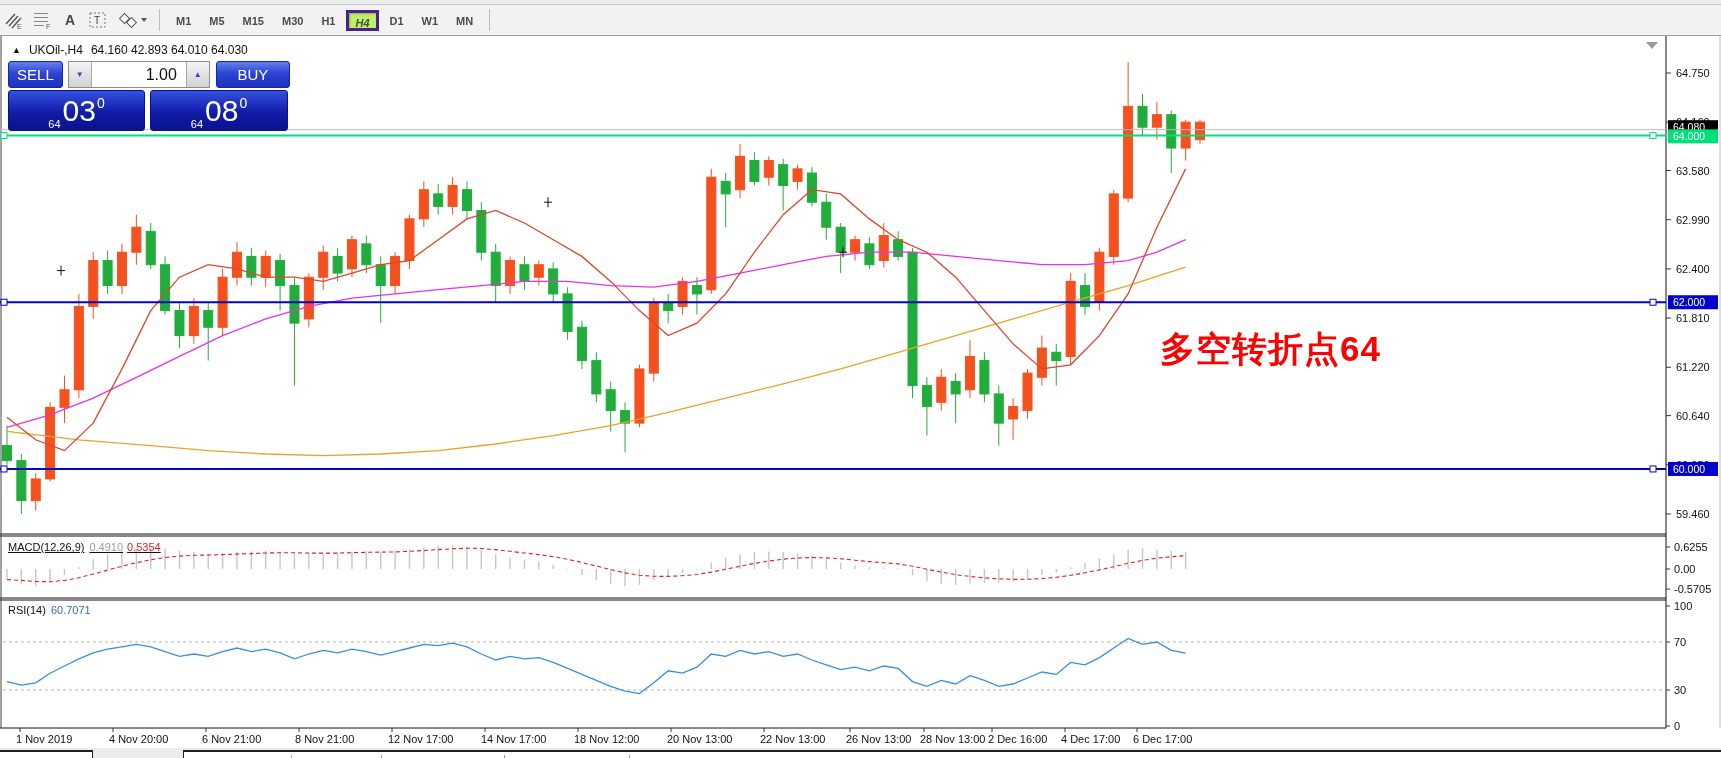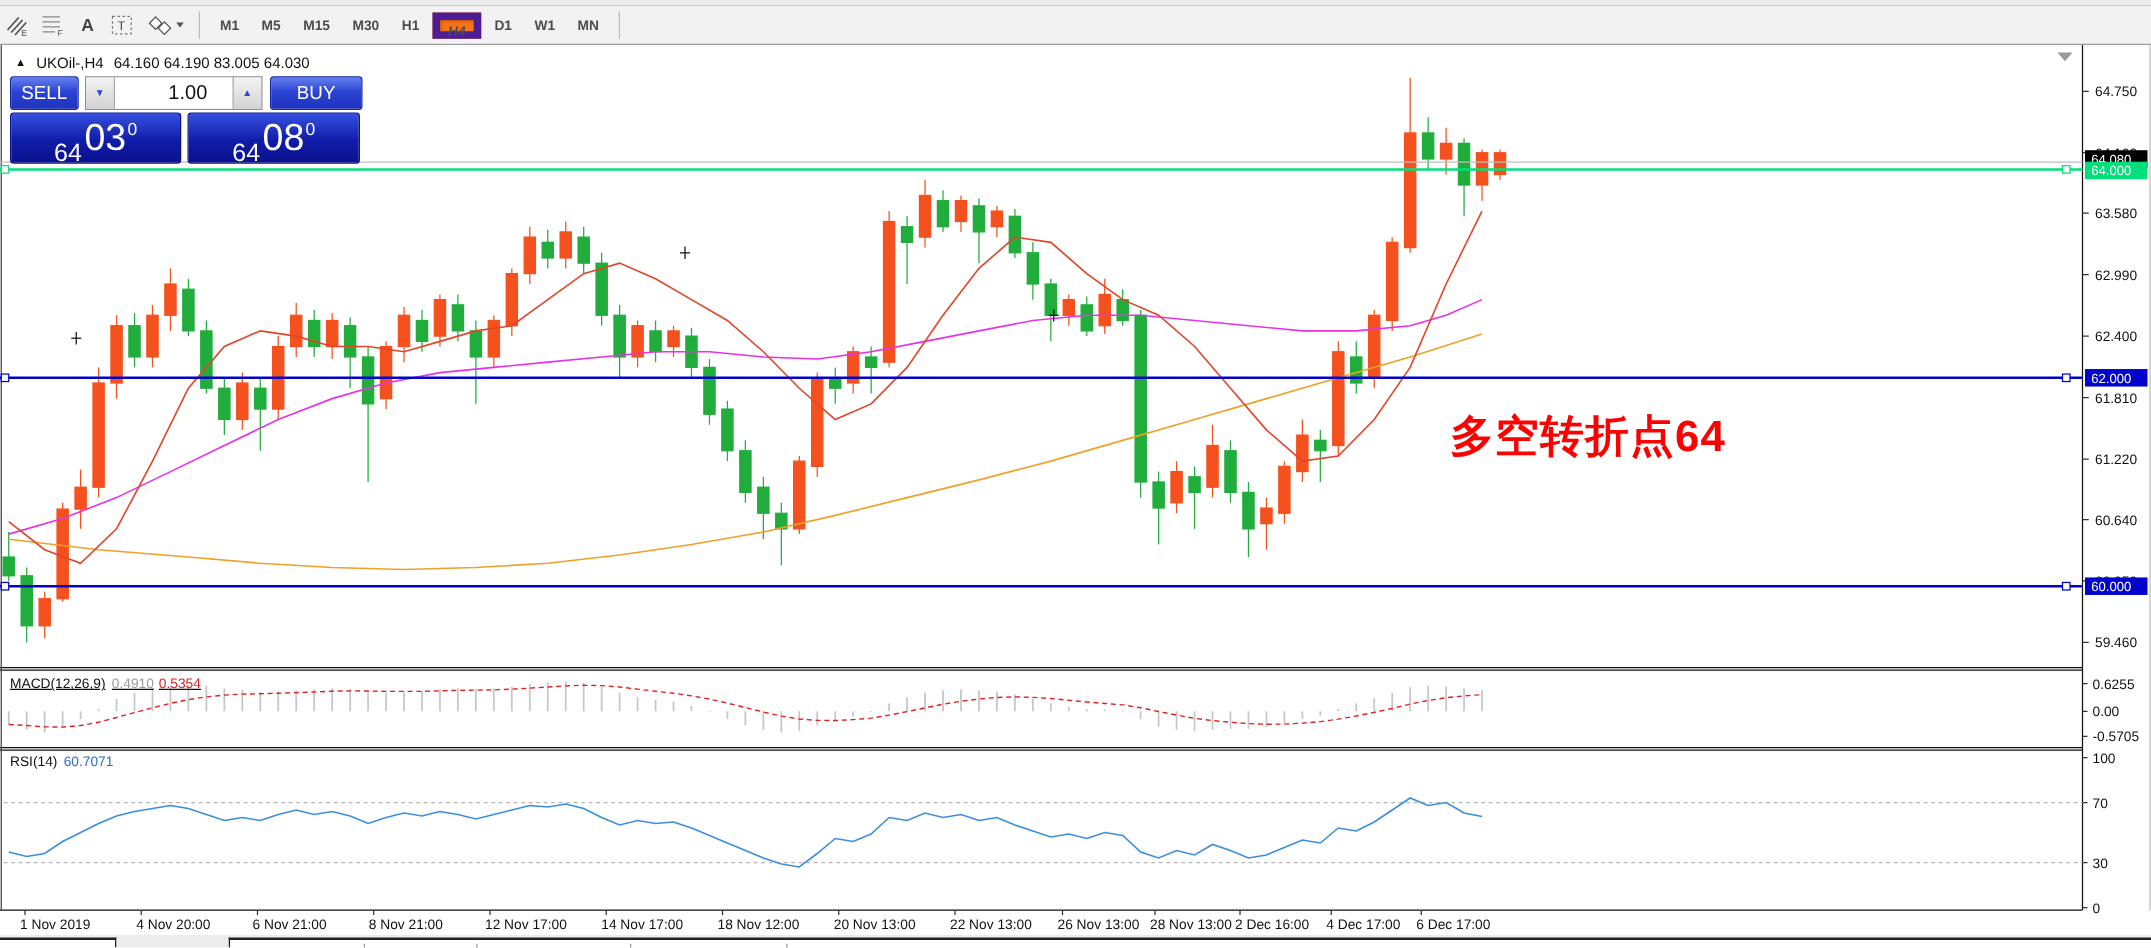--- a/index.html
+++ b/index.html
@@ -11,21 +11,21 @@
   #top-sliver { position:absolute; left:0; top:0; width:1721px; height:5px;
                 background:#ececec; border-bottom:1px solid #c8c8c8; }
   #toolbar { position:absolute; left:0; top:5px; width:1721px; height:31px;
              background:#f2f2f2; border-bottom:1px solid #9f9f9f;
              display:flex; align-items:center; }
   .tool-ic { width:26px; height:24px; margin:0 1px; display:flex; align-items:center;
              justify-content:center; color:#555; position:relative; }
   .tool-sep { width:1px; height:22px; background:#bdbdbd; margin:0 7px; }
   .tf-btn { min-width:26px; padding:0 6px; height:21px; line-height:21px; text-align:center;
             font-size:11px; font-weight:bold; color:#4c4c4c; margin:0 2px; border:1px solid transparent; }
-  .tf-btn.active { background:#f97316; border:6px solid #4c1d95;
+  .tf-btn.active { background:#bef264; border:3px solid #4c1d95;
                    box-shadow:inset 1px 1px 2px rgba(0,0,0,.25);font-style:italic; }
 
   
   #chart-area { position:absolute; left:0; top:36px; width:1721px; height:722px; background:#fff; }
   #chart-svg { position:absolute; left:0; top:0; }
 
   #chart-title { position:absolute; left:12px; top:7px; font-size:12px; color:#111;
                  display:flex; gap:8px; align-items:center; z-index:5; }
   #chart-title .tri { font-size:9px; }
 
@@ -35,28 +35,28 @@
   .trade-btn { color:#fff; font-size:15px; display:flex; align-items:center; justify-content:center;
                background:linear-gradient(#6480ee,#2c44d4 45%,#1e32bc); border:1px solid #1626a6;
                border-radius:3px; }
   #sell-btn { width:62px; }
   #buy-btn  { width:84px; margin-left:6px; }
   #vol-group { display:flex; margin-left:5px; border:1px solid #8d8d8d; background:#fff; }
   .spin-btn { width:23px; background:linear-gradient(#f4f4f4,#d2d2d2); color:#2c44d4;
               font-size:8px; display:flex; align-items:center; justify-content:center; }
   #vol-down { border-right:1px solid #a8a8a8; }
   #vol-up   { border-left:1px solid #a8a8a8; }
-  #vol-input { width:94px; border:0; outline:none; text-align:right; padding-right:20px;
+  #vol-input { width:94px; border:0; outline:none; text-align:right; padding-right:9px;
                font-size:16px; font-family:"Liberation Sans",sans-serif; color:#111; }
   #trade-row2 { display:flex; margin-top:2px; }
   .quote-box { height:41px; color:#fff; display:flex; align-items:center; justify-content:center;
                background:linear-gradient(#3550e0,#101ca8 55%,#0a128e); border:1px solid #0a128e;
                border-radius:3px; }
   #bid-box { width:137px; } #ask-box { width:138px; margin-left:5px; }
-  .q-int { font-size:20px; margin-top:26px; }
+  .q-int { font-size:11px; margin-top:26px; }
   .q-dec { font-size:30px; line-height:38px; margin-left:2px; }
   .q-sup { font-size:14px; margin-bottom:16px; margin-left:1px; }
 
   
   .ind-label { position:absolute; font-size:11px; color:#111; z-index:4; left:8px; }
   #macd-label { top:505px;text-decoration:underline; }
   #rsi-label  { top:568px; }
   .val-main { color:#9a9a9a; margin-left:5px; }
   .val-sig  { color:#d22; margin-left:4px; }
   .val-rsi  { color:#2a6fc0; margin-left:5px; }
@@ -484,21 +484,21 @@
         <text x="988" y="707" font-size="11" fill="#111" font-family="&quot;Liberation Sans&quot;,sans-serif">2 Dec 16:00</text>
         <line x1="1065" y1="692" x2="1065" y2="696" stroke="#333"></line>
         <text x="1061" y="707" font-size="11" fill="#111" font-family="&quot;Liberation Sans&quot;,sans-serif">4 Dec 17:00</text>
         <line x1="1137" y1="692" x2="1137" y2="696" stroke="#333"></line>
         <text x="1133" y="707" font-size="11" fill="#111" font-family="&quot;Liberation Sans&quot;,sans-serif">6 Dec 17:00</text>
       </svg>
 
     <div id="chart-title">
       <span class="tri">▲</span>
       <span>UKOil-,H4</span>
-      <span>64.160 64.190 83.005 64.030</span>
+      <span>64.160 42.893 64.010 64.030</span>
     </div>
 
     <div id="trade-panel">
       <div id="trade-row1">
         <div id="sell-btn" class="trade-btn">SELL</div>
         <div id="vol-group">
           <div id="vol-down" class="spin-btn">▼</div>
           <input id="vol-input" value="1.00" style="">
           <div id="vol-up" class="spin-btn">▲</div>
         </div>

